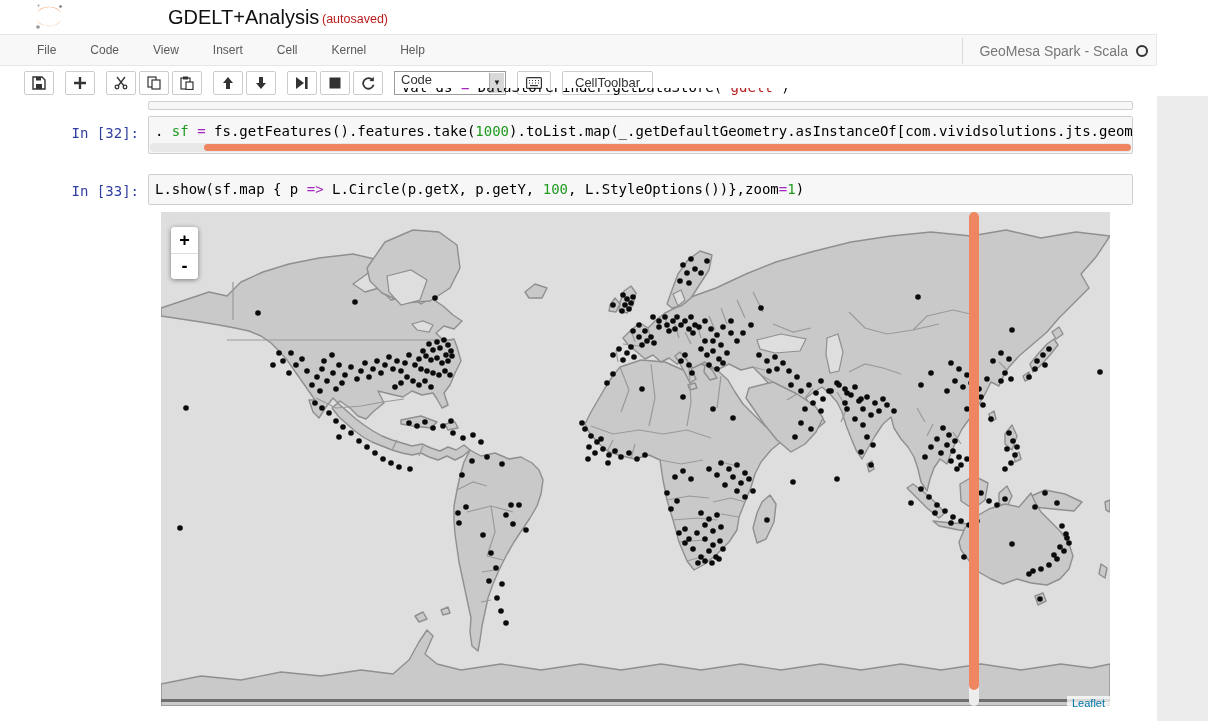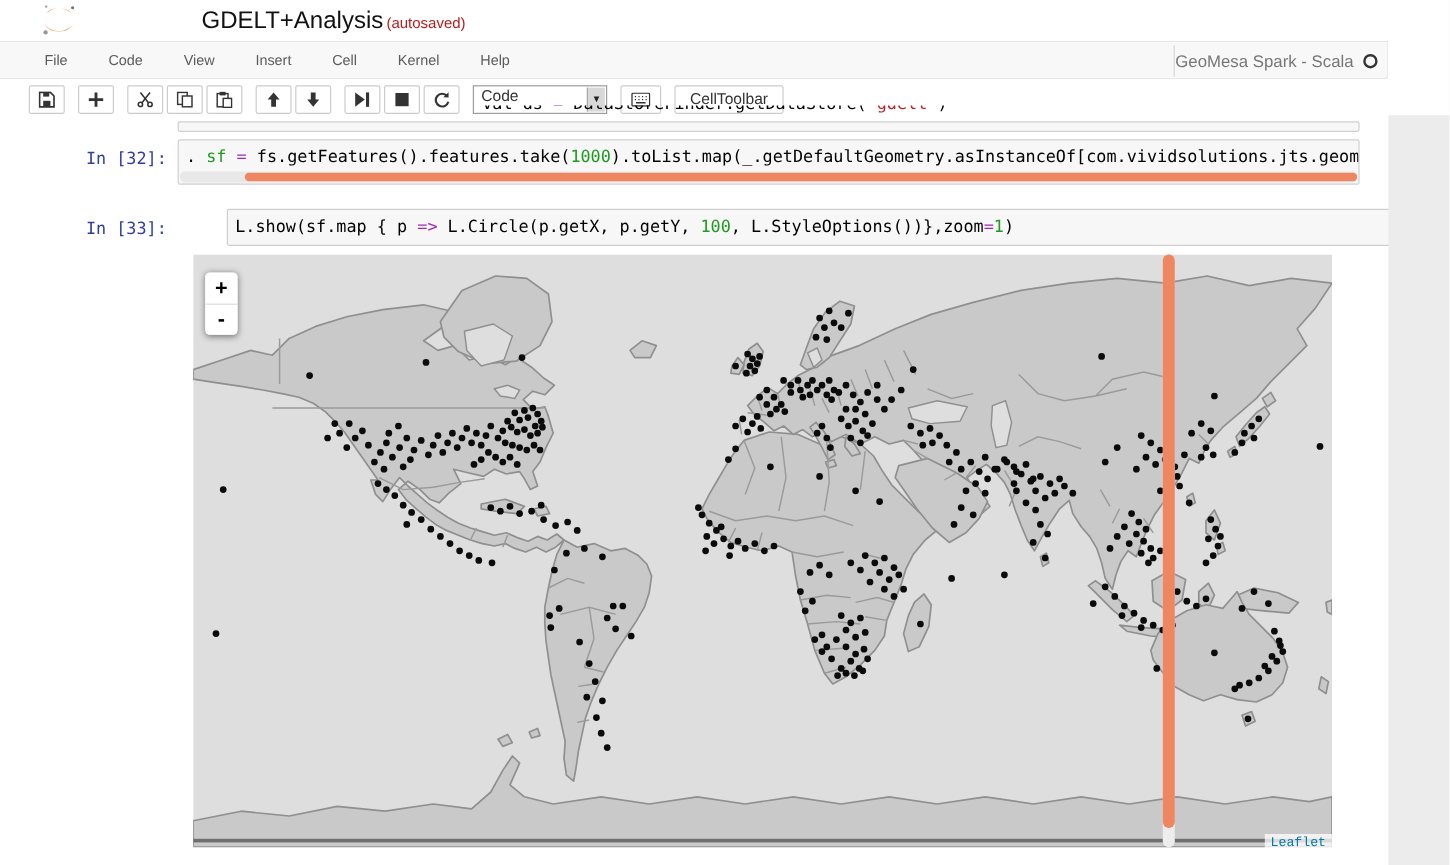--- a/index.html
+++ b/index.html
@@ -15,21 +15,21 @@
   .nb-title { position:absolute; left:168px; top:6px; font-size:20px; color:#111; }
   .nb-autosaved { position:absolute; left:322px; top:12px; font-size:12.5px; color:#b91c1c; }
 
   
   .menubar { height:32px; width:1157px; background:#f8f8f8; border-top:1px solid #e7e7e7;
     border-bottom:1px solid #e7e7e7; border-right:1px solid #e7e7e7; border-radius:0 0 3px 0;
     position:relative; display:flex; align-items:center; }
   .menubar ul { list-style:none; display:flex; margin-left:20px; }
   .menubar li { padding:0 17px; font-size:12px; color:#5a5a5a; cursor:pointer; line-height:30px; }
   .kernel-block { position:absolute; right:8px; top:3px; height:26px; display:flex; align-items:center;
-    border-left:1px solid #d8d8d8; padding-left:0; }
+    border-left:1px solid #d8d8d8; padding-left:16px; }
   .kernel-name { font-size:14px; color:#777; margin-right:8px; }
   .kernel-ind { width:12px; height:12px; border:2px solid #333; border-radius:50%; background:transparent; }
 
   
   .toolbar { height:30px; position:relative; padding:3px 0 0 24px; display:flex; align-items:center; }
   .btn-group { display:flex; margin-right:11px; }
   .tbtn { width:30px; height:24px; background:#fff; border:1px solid #cccccc; border-radius:2px;
     display:flex; align-items:center; justify-content:center; cursor:pointer; margin-right:0; }
   .btn-group .tbtn + .tbtn { border-left:1px solid #ccc; margin-left:3px; }
   .tbtn svg { display:block; }
@@ -54,38 +54,38 @@
   .prompt { width:148px; text-align:right; padding:9px 9px 0 0; font:14px "DejaVu Sans Mono", monospace;
     color:#303f9f; flex:0 0 148px; }
   .input-box { flex:0 0 985px; width:985px; background:#f7f7f7; border:1px solid #cfcfcf; border-radius:2px; cursor:text; }
   .input-box pre { font:14px/19px "DejaVu Sans Mono", monospace; padding:5px 6px 2px 6px; white-space:pre; overflow:hidden; }
   .cell33 .input-box pre { padding:5px 6px 5px 6px; }
   .hscrollbar { height:9px; margin:0 1px 1px 1px; background:#e8e8e8; border-radius:4px; position:relative; cursor:pointer; }
   .hscrollbar .thumb { position:absolute; left:54px; right:0; top:1px; height:7px; background:#ed8661; border-radius:4px; }
 
   .tk-plain{color:#000}.tk-op{color:#a228bc}.tk-num{color:#1e9b1e}.tk-var{color:#1e9b1e}.tk-str{color:#ba2121}
 
-  .cell33 { margin-top:20px;gap:41px; }
+  .cell33 { margin-top:20px; }
   .output-row { margin-top:7px; position:relative; padding-left:161px; }
   .map-wrap { position:relative; width:949px; height:494px; cursor:grab; }
   .map-wrap svg.world { display:block; }
 
   .vscrollbar { position:absolute; left:969px; top:0; width:10px; height:494px; background:#ededed;
     border-radius:5px; cursor:pointer; }
   .vscrollbar .thumb { position:absolute; top:0; left:0; width:10px; height:478px; background:#ed8661; border-radius:5px; }
 
   .zoom-ctl { position:absolute; left:10px; top:15px; width:27px; background:#fff; border-radius:4px;
     box-shadow:0 1px 5px rgba(0,0,0,0.45); overflow:hidden; }
   .zoom-btn { width:27px; height:26px; display:flex; align-items:center; justify-content:center;
     font:bold 18px "Liberation Sans", sans-serif; color:#000; cursor:pointer; background:#fff; }
   .zoom-btn + .zoom-btn { border-top:1px solid #ddd; }
 
   .leaflet-attr { position:absolute; right:0; bottom:-4px; background:rgba(255,255,255,0.75);
     padding:1px 5px; font-size:11px; }
-  .leaflet-attr a { color:#0078a8; text-decoration:none; cursor:pointer;font-family:Liberation Mono, monospace; }
+  .leaflet-attr a { color:#0078a8; text-decoration:none; cursor:pointer; }
 </style>
 </head>
 <body>
 
 <div id="header">
   <div class="header-top">
     <div class="logo">
       <span>
         <svg width="30" height="32" viewBox="0 0 30 32">
           <path d="M3 19 A13 10 0 0 0 27 19 A14 12.5 0 0 1 3 19 Z" fill="#f37726"></path>

